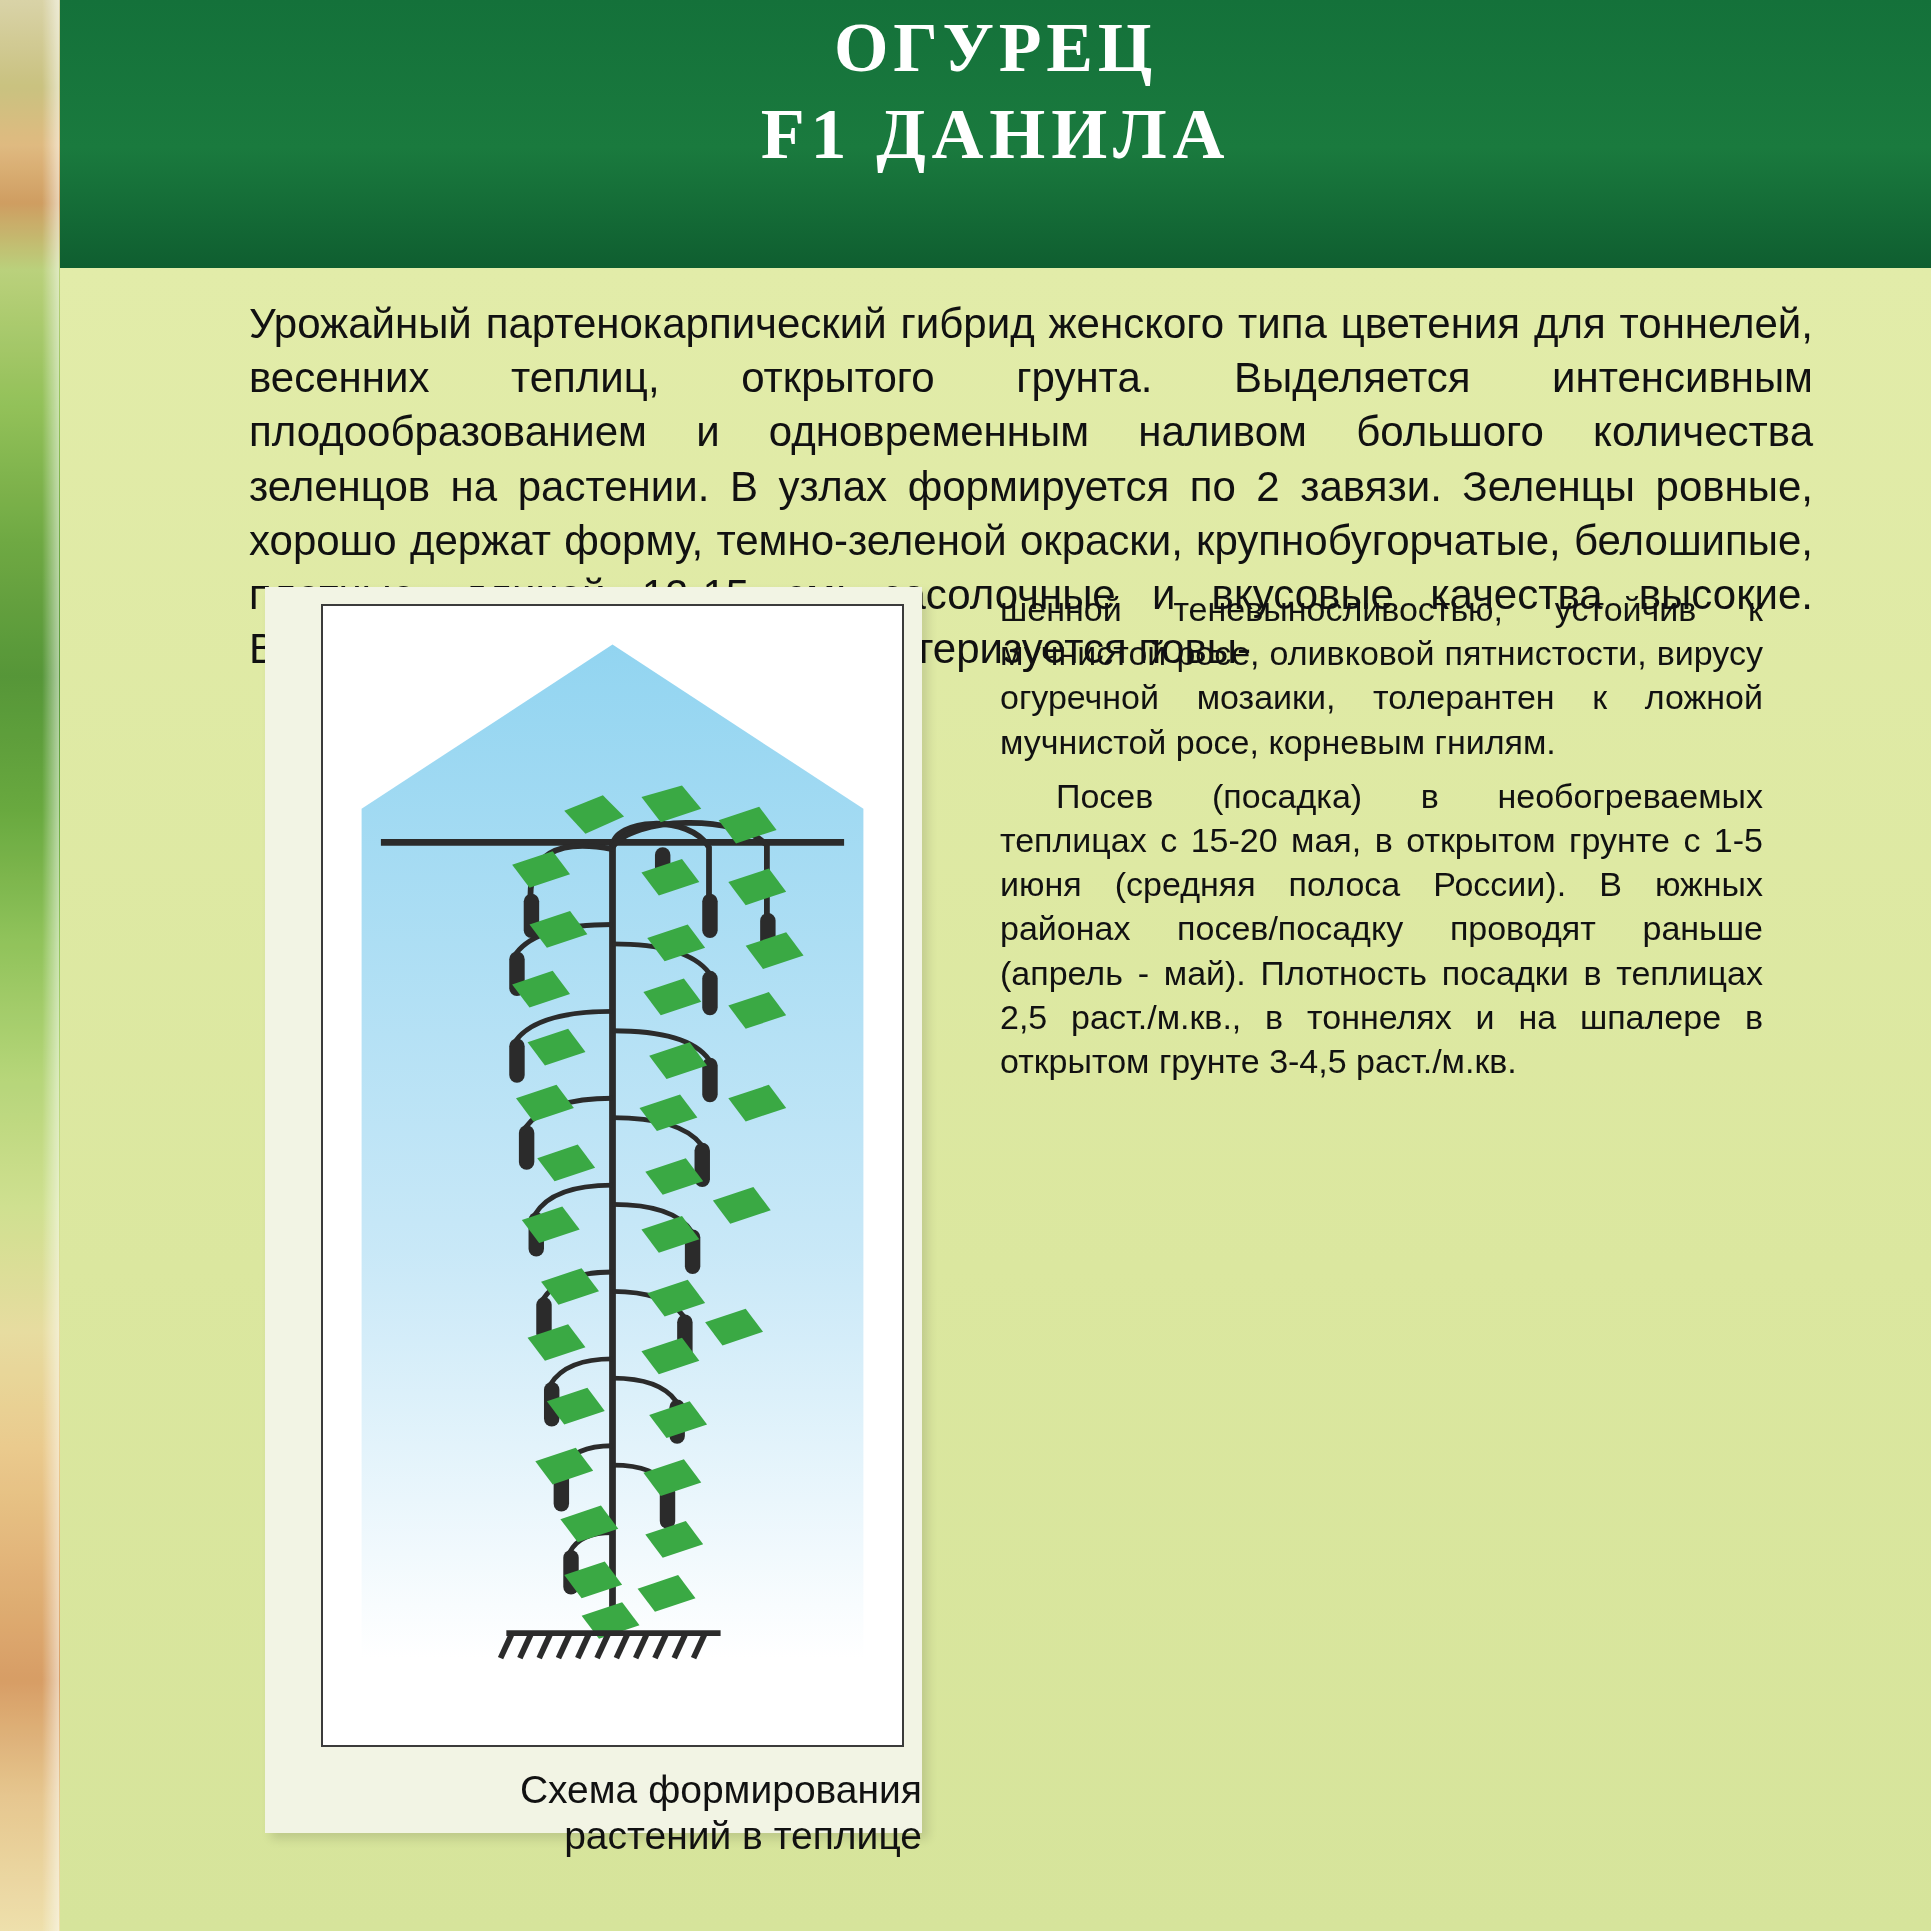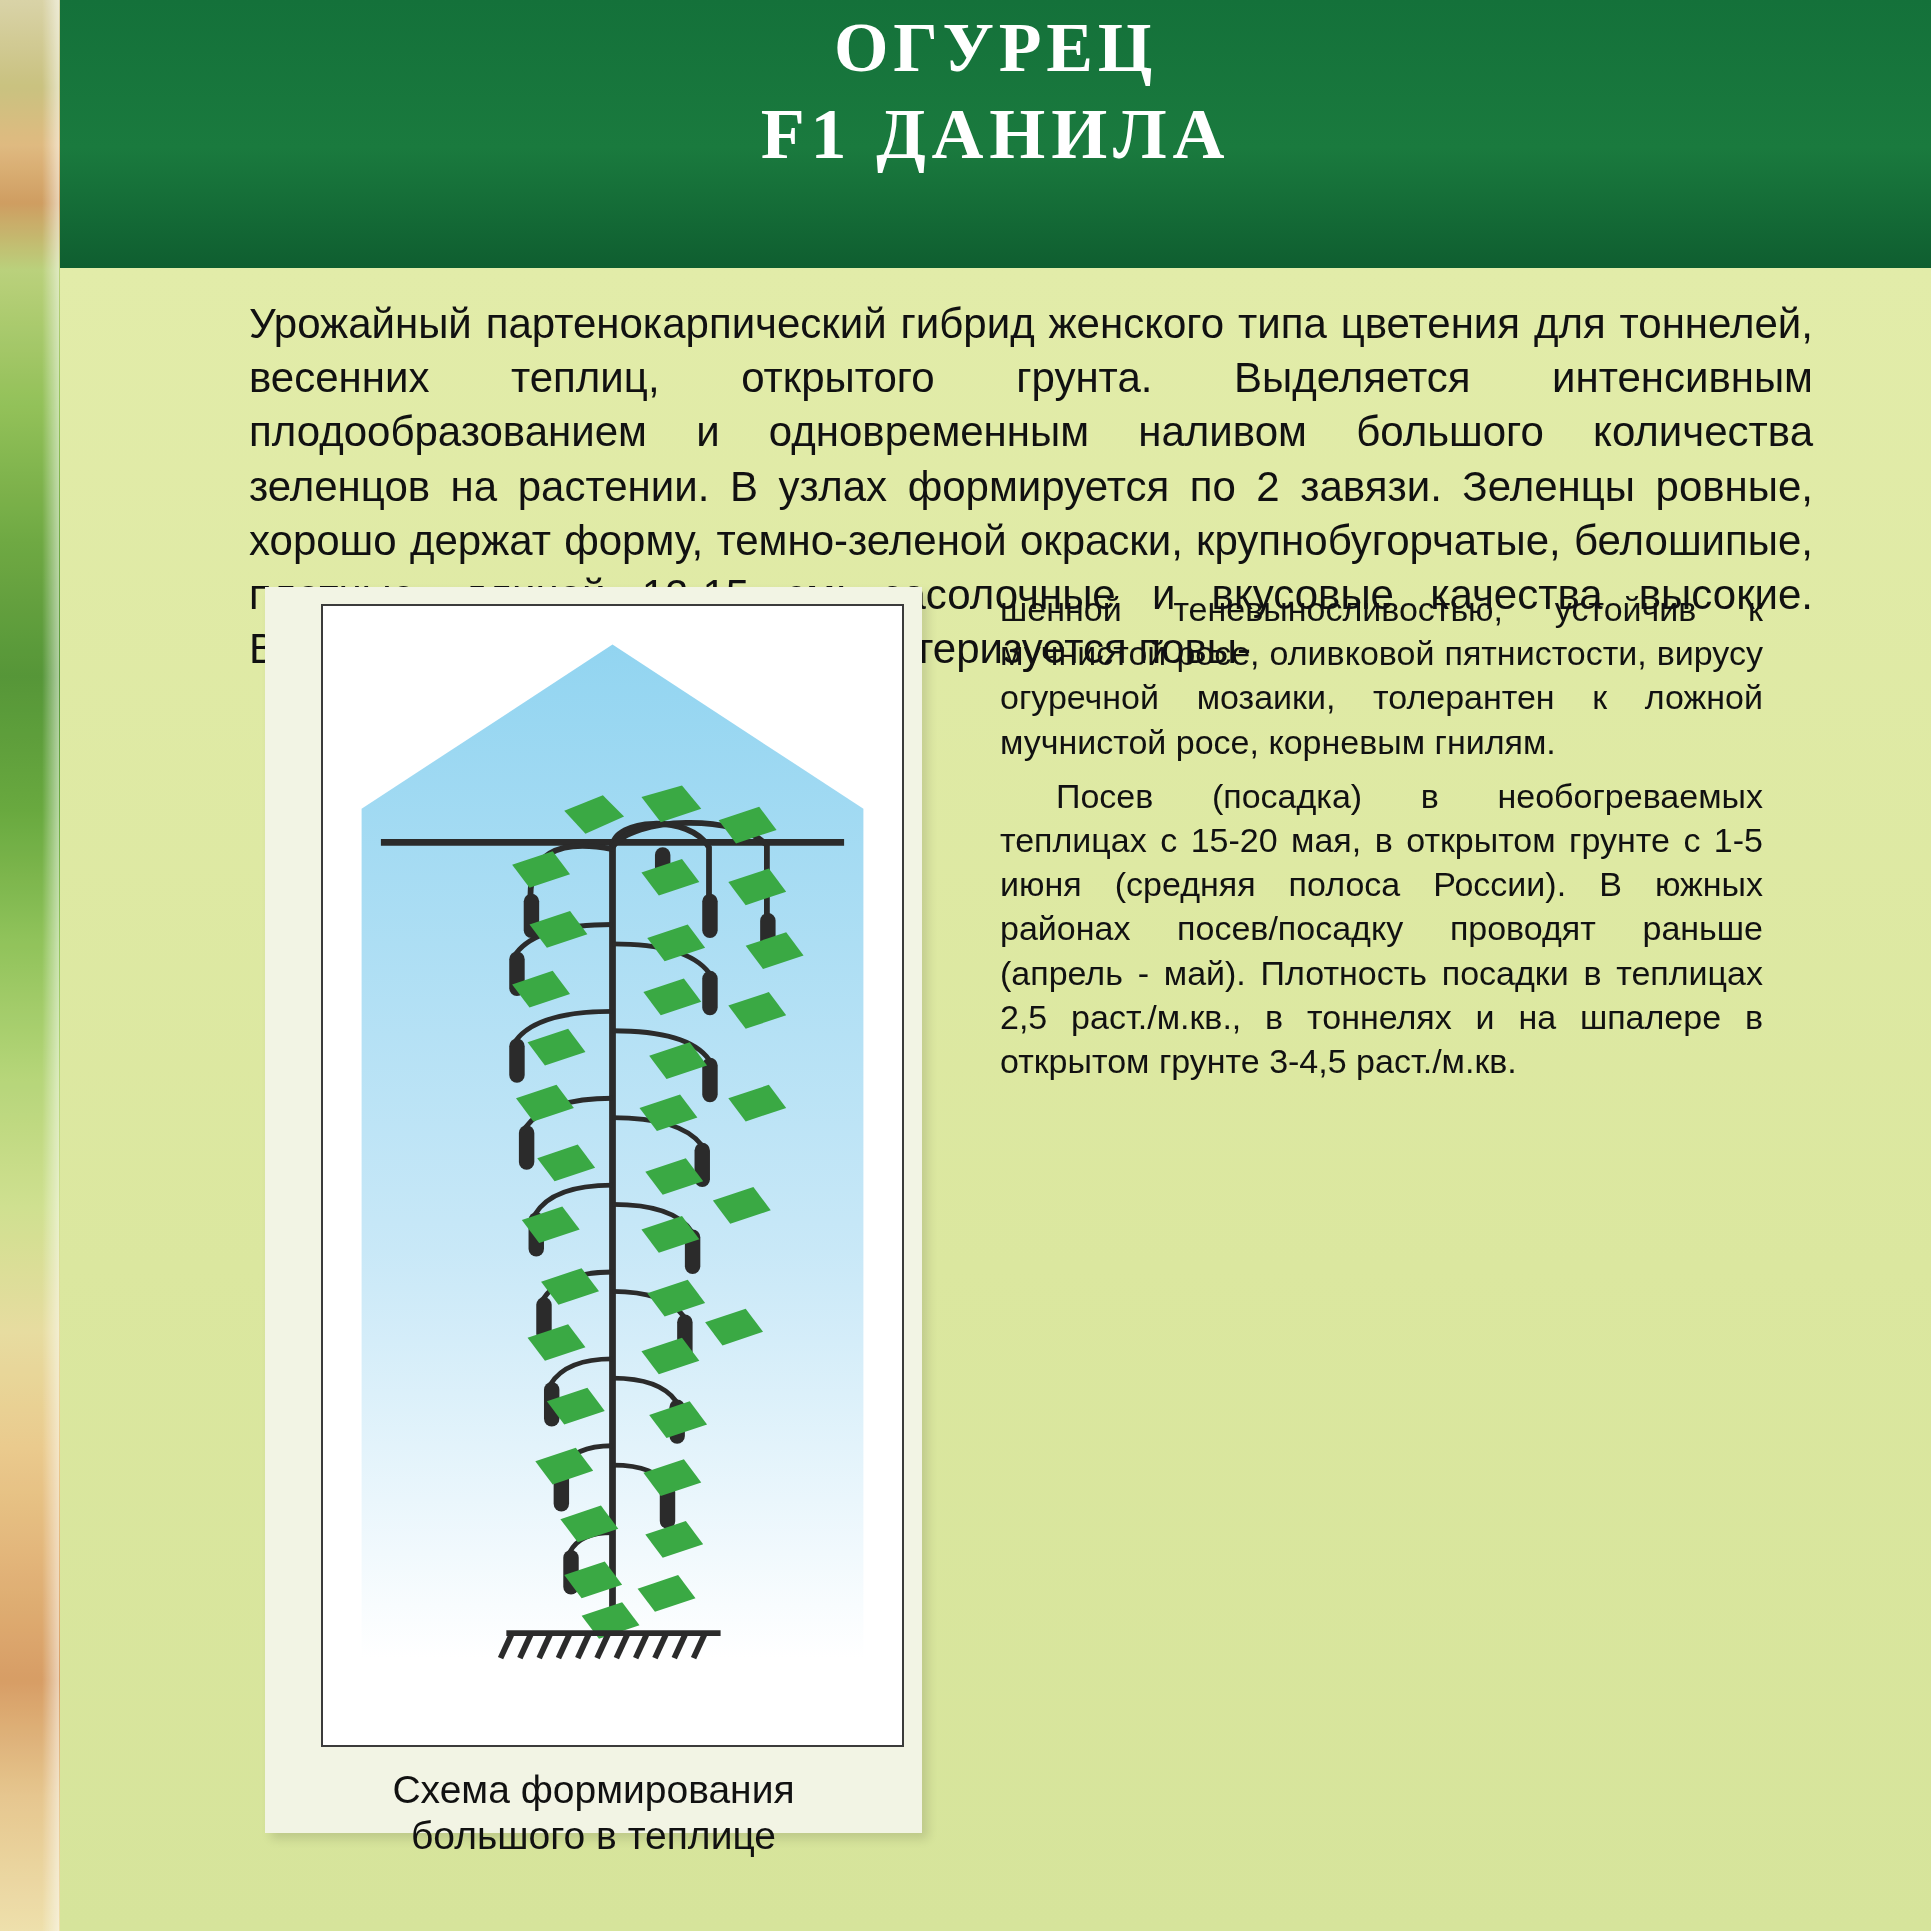--- a/index.html
+++ b/index.html
@@ -147,21 +147,21 @@
     height: 1139px;
     border: 2.9px solid #3b3b3b;
     background: #ffffff;
     overflow: hidden;
   }
   .diagram-caption {
     position: absolute;
     left: 0;
     top: 1180px;
     width: 657px;
-    text-align: center;
+    text-align: right;
     color: #111;
     font-size: 39px;
     line-height: 1.18;
     font-family: "Liberation Sans", sans-serif;
   }
 
   .diagram-svg { display: block; width: 100%; height: 100%; }
 </style>
 </head>
 <body>
@@ -301,19 +301,19 @@
             <line x1="316" y1="1064" x2="304" y2="1090"></line>
             <line x1="336" y1="1064" x2="324" y2="1090"></line>
             <line x1="356" y1="1064" x2="344" y2="1090"></line>
             <line x1="376" y1="1064" x2="364" y2="1090"></line>
             <line x1="396" y1="1064" x2="384" y2="1090"></line>
           </g>
         </svg>
       </div>
       <div class="diagram-caption">
         <div>Схема формирования</div>
-        <div>большого в теплице</div>
+        <div>растений в теплице</div>
       </div>
     </div>
 
   </div>
 </div>
 
 
 </body></html>

